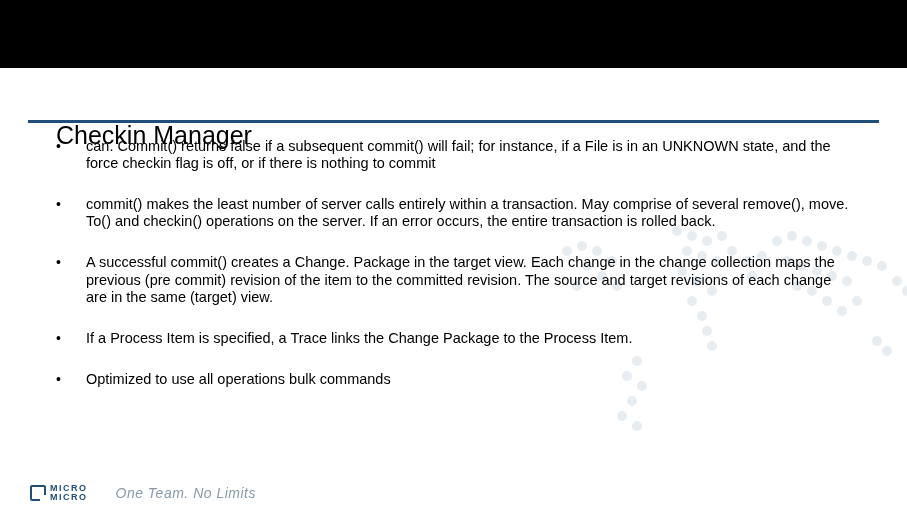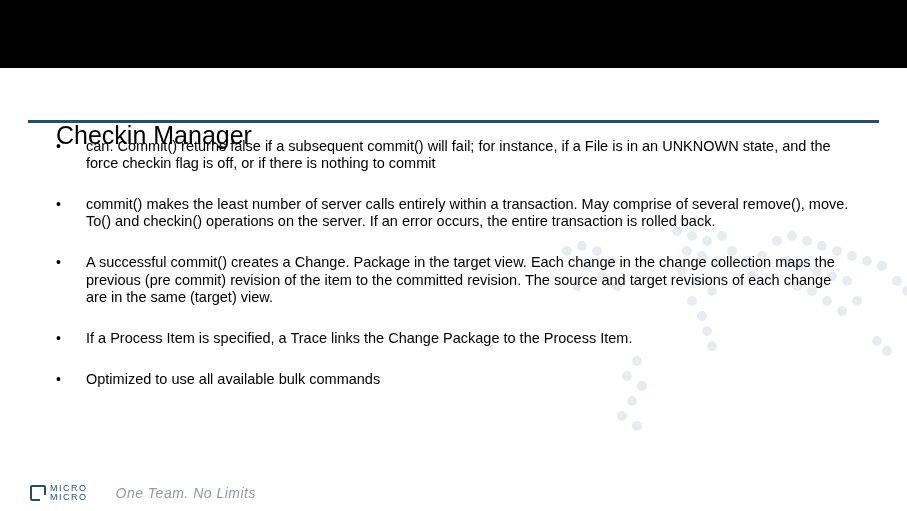--- a/index.html
+++ b/index.html
@@ -82,21 +82,21 @@
     position: absolute;
     right: -2px;
     bottom: -2px;
     width: 6px;
     height: 6px;
     background: #fff;
   }
   .logo-text {
     font-size: 9px;
     letter-spacing: 1.5px;
-    font-weight: 400;
+    font-weight: 700;
     color: #1f4e79;
     line-height: 1;
   }
   .tagline {
     margin-left: 28px;
     font-size: 14px;
     font-style: italic;
     color: #8a9aa8;
     letter-spacing: 0.5px;
     text-align: right;
@@ -119,21 +119,21 @@
 
 <h1 class="title">Checkin Manager</h1>
 
 <div class="rule"></div>
 
 <ul class="content">
   <li><span>can. Commit() returns false if a subsequent commit() will fail; for instance, if a File is in an UNKNOWN state, and the force checkin flag is off, or if there is nothing to commit</span></li>
   <li><span>commit() makes the least number of server calls entirely within a transaction. May comprise of several remove(), move. To() and checkin() operations on the server. If an error occurs, the entire transaction is rolled back.</span></li>
   <li><span>A successful commit() creates a Change. Package in the target view. Each change in the change collection maps the previous (pre commit) revision of the item to the committed revision. The source and target revisions of each change are in the same (target) view.</span></li>
   <li><span>If a Process Item is specified, a Trace links the Change Package to the Process Item.</span></li>
-  <li><span>Optimized to use all available bulk commands</span></li>
+  <li><span>Optimized to use all operations bulk commands</span></li>
 </ul>
 
 <div class="bg-deco">
   <svg viewBox="0 0 420 360">
     <g fill="#1f4e79">
       <circle cx="40" cy="60" r="5"></circle>
         <circle cx="55" cy="55" r="5"></circle>
         <circle cx="70" cy="60" r="5"></circle>
         <circle cx="85" cy="70" r="5"></circle>
       <circle cx="60" cy="75" r="5"></circle>

